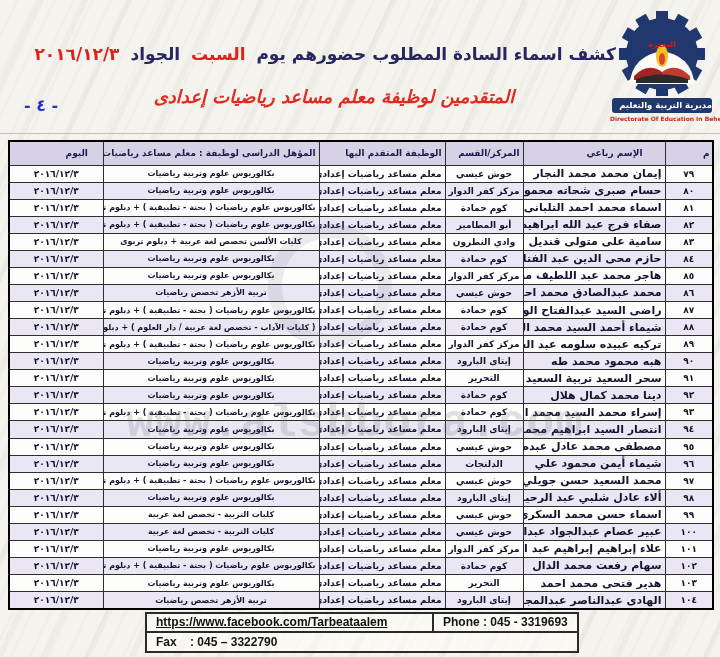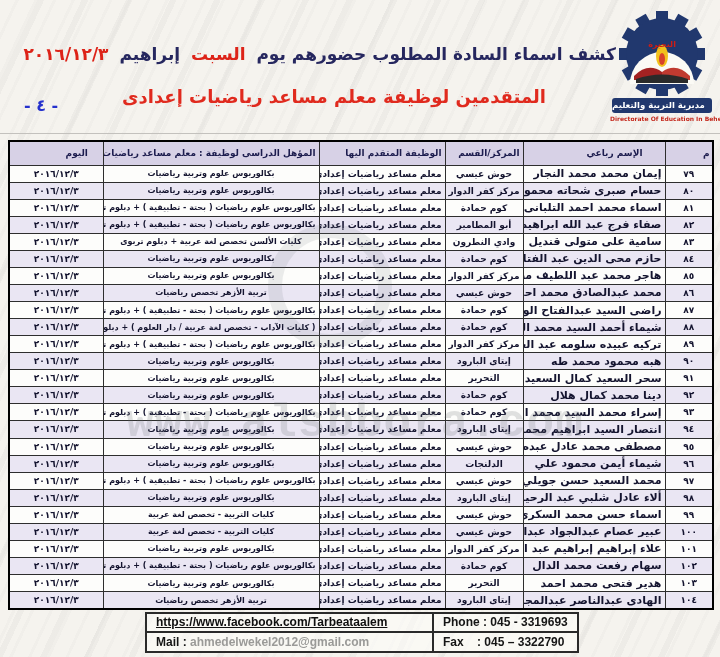--- a/index.html
+++ b/index.html
@@ -21,41 +21,42 @@
     font-size:17px; font-weight:bold; color:#26275f;
     white-space:nowrap;
   }
   .title-line span { margin-left:5px; }
   .red-text { color:#dd2318; }
   .subtitle-line {
     position:absolute; top:86px; right:104px; left:52px;
     direction:rtl; text-align:center;
     font-size:18px; font-weight:bold; color:#e02a1e;
     white-space:nowrap;
+    font-style:italic;
   }
   .page-number {
     position:absolute; left:24px; top:96px;
     font-size:16px; font-weight:bold; color:#2531cd;
   }
   .header-rule {
     position:absolute; top:133px; left:0; width:720px; height:1px;
     background:#c3c1bd;
   }
 
   
   .logo { position:absolute; top:10px; right:6px; width:104px; height:122px;margin-left:13px; }
   .logo svg { display:block; margin:0 auto; }
   .logo-city {
     position:absolute; top:30px; left:0; width:100%;
     text-align:center; font-size:8px; font-weight:bold; color:#cf1d14;
   }
   .logo-banner {
     position:absolute; top:88px; left:2px; right:2px;
     background:#21386e; color:#ffffff; border-radius:3px;
-    direction:rtl; text-align:left;
+    direction:rtl; text-align:right;
     font-size:8.5px; font-weight:bold; padding:2px 0 3px;
   }
   .logo-en {
     position:absolute; top:105px; left:0; width:100%;
     text-align:center; font-size:6px; font-weight:bold; color:#c4281c;
     white-space:nowrap;
   }
 
   
   .table-wrap { position:absolute; top:140px; left:8px; width:704px; height:470px; }
@@ -109,21 +110,21 @@
   .fcell.b-bottom { border-bottom:2px solid #2a2a2a; }
   .fb-link { color:#101010; text-decoration:underline; }
   .mail-value { color:#9a9a98; }
 </style>
 </head>
 <body>
 
 <div class="title-line">
   <span>كشف اسماء السادة المطلوب حضورهم يوم</span>
   <span class="red-text">السبت</span>
-  <span>إبراهيم</span>
+  <span>الجواد</span>
   <span class="red-text">٢٠١٦/١٢/٣</span>
 </div>
 
 <div class="subtitle-line">المتقدمين لوظيفة معلم مساعد رياضيات إعدادى</div>
 
 <div class="page-number">- ٤ -</div>
 
 <div class="header-rule"></div>
 
 <div class="logo">
@@ -273,21 +274,21 @@
         <tr class="alt">
           <td class="c-num">٩٠</td>
           <td class="c-name">هبه محمود محمد طه</td>
           <td class="c-center">إيتاى البارود</td>
           <td class="c-position">معلم مساعد رياضيات إعدادى</td>
           <td class="c-qual">بكالوريوس علوم وتربية رياضيات</td>
           <td class="c-day">٢٠١٦/١٢/٣</td>
         </tr>
         <tr>
           <td class="c-num">٩١</td>
-          <td class="c-name">سحر السعيد كمال السعيد</td>
+          <td class="c-name">سحر السعيد تربية السعيد</td>
           <td class="c-center">التحرير</td>
           <td class="c-position">معلم مساعد رياضيات إعدادى</td>
           <td class="c-qual">بكالوريوس علوم وتربية رياضيات</td>
           <td class="c-day">٢٠١٦/١٢/٣</td>
         </tr>
         <tr class="alt">
           <td class="c-num">٩٢</td>
           <td class="c-name">دينا محمد كمال هلال</td>
           <td class="c-center">كوم حمادة</td>
           <td class="c-position">معلم مساعد رياضيات إعدادى</td>
@@ -395,18 +396,14 @@
 </div>
 
 <div class="wm-circle"></div>
 <div class="wm-text">www.alsbbora.com</div>
 
 <div class="footer-box">
   <div class="fcell b-right b-bottom">
     <span class="fb-link">https://www.facebook.com/Tarbeataalem</span>
   </div>
   <div class="fcell b-bottom">Phone : 045 - 3319693</div>
-  <div class="fcell b-right">
-    <span>Mail : </span>
-    <span class="mail-value">ahmedelwekel2012@gmail.com</span>
-  </div>
   <div class="fcell">Fax    : 045 – 3322790</div>
 </div>
 
 </body></html>

